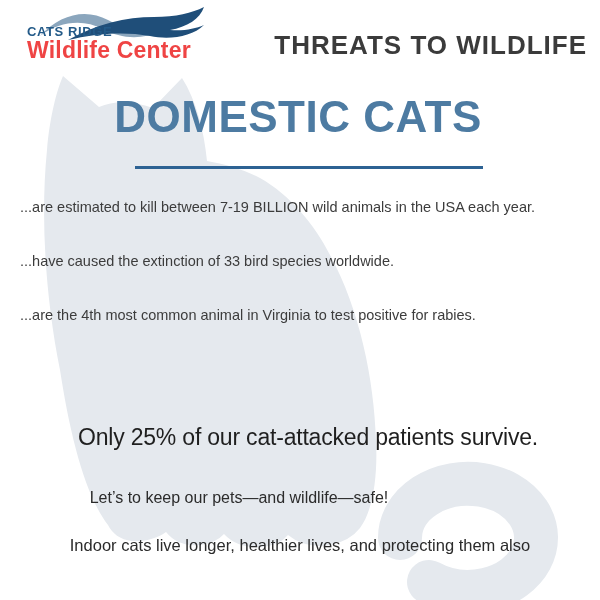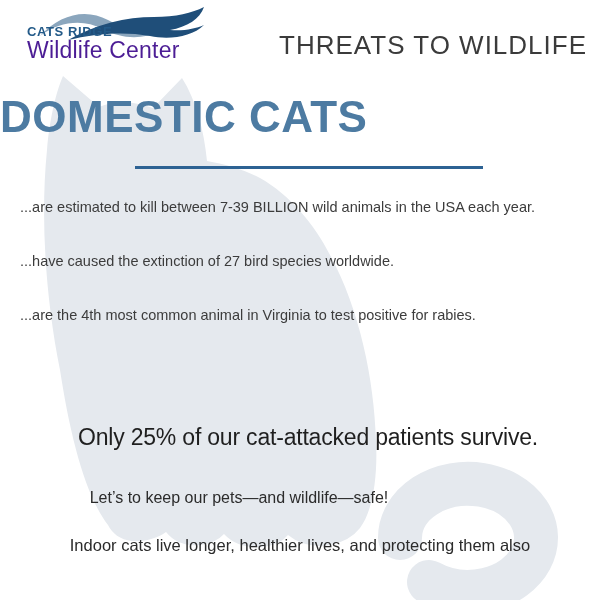--- a/index.html
+++ b/index.html
@@ -13,31 +13,31 @@
   .cat-bg{position:absolute;left:0;top:0;width:600px;height:600px;z-index:0;}
   
   .logo{position:absolute;left:20px;top:4px;width:200px;height:62px;z-index:2;}
   .logo-swoosh{position:absolute;left:18px;top:2px;width:172px;height:38px;}
   .logo-line1{
     position:absolute;left:7px;top:20px;
     font-size:13px;font-weight:bold;letter-spacing:0.6px;color:#235a88;
   }
   .logo-line2{
     position:absolute;left:7px;top:33px;
-    font-size:23px;font-weight:400;color:#4c1d95;letter-spacing:0.2px;
+    font-size:23px;font-weight:700;color:#ef4444;letter-spacing:0.2px;
   }
   .page-kicker{
     position:absolute;right:13px;top:30px;z-index:2;
-    font-size:26px;font-weight:400;color:#3b3b3b;letter-spacing:1px;
+    font-size:26px;font-weight:700;color:#3b3b3b;letter-spacing:1px;
     font-stretch:condensed;
   }
   
   .main-title{
     position:absolute;left:0;top:92px;width:596px;z-index:2;
-    font-size:44px;font-weight:bold;
+    text-align:center;font-size:44px;font-weight:bold;
     color:#4d7ba2;letter-spacing:0.5px;
   }
   .title-rule{
     position:absolute;left:135px;top:166px;width:348px;height:3px;
     background:#2d6293;z-index:2;
   }
   
   .facts{position:absolute;left:20px;top:196px;width:575px;z-index:2;}
   .fact{margin-bottom:32px;font-size:14.5px;line-height:22px;color:#3c3c3c;}
   .fact .ln{display:block;white-space:nowrap;}
@@ -96,24 +96,24 @@
   <div class="logo-line2">Wildlife Center</div>
 </div>
 
 <div class="page-kicker">THREATS TO WILDLIFE</div>
 
 <div class="main-title">DOMESTIC CATS</div>
 <div class="title-rule"></div>
 
 <div class="facts">
   <div class="fact">
-    <span class="ln">...are estimated to kill between 7-39 BILLION wild animals in the USA each year.</span>
+    <span class="ln">...are estimated to kill between 7-19 BILLION wild animals in the USA each year.</span>
   </div>
   <div class="fact">
-    <span class="ln">...have caused the extinction of 27 bird species worldwide.</span>
+    <span class="ln">...have caused the extinction of 33 bird species worldwide.</span>
   </div>
   <div class="fact">
     <span class="ln">...are the 4th most common animal in Virginia to test positive for rabies.</span>
   </div>
 </div>
 
 <div class="highlight">Only 25% of our cat-attacked patients survive.</div>
 
 <div class="cta">Let’s to keep our pets—and wildlife—safe!</div>
 

